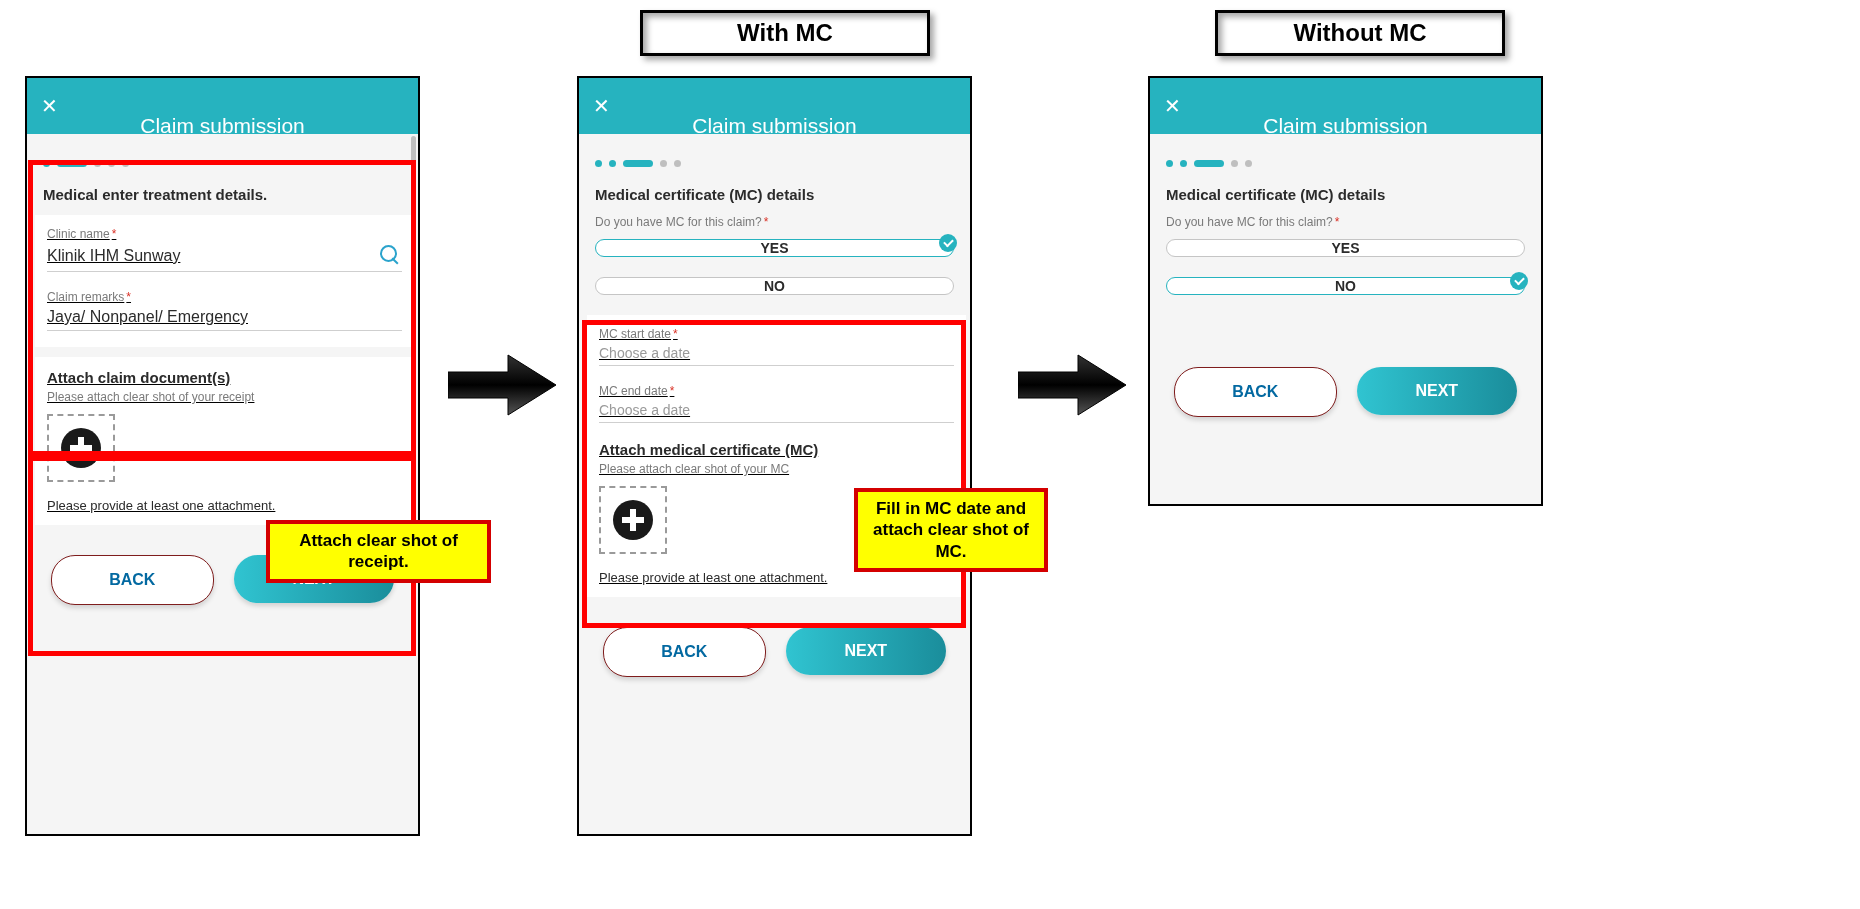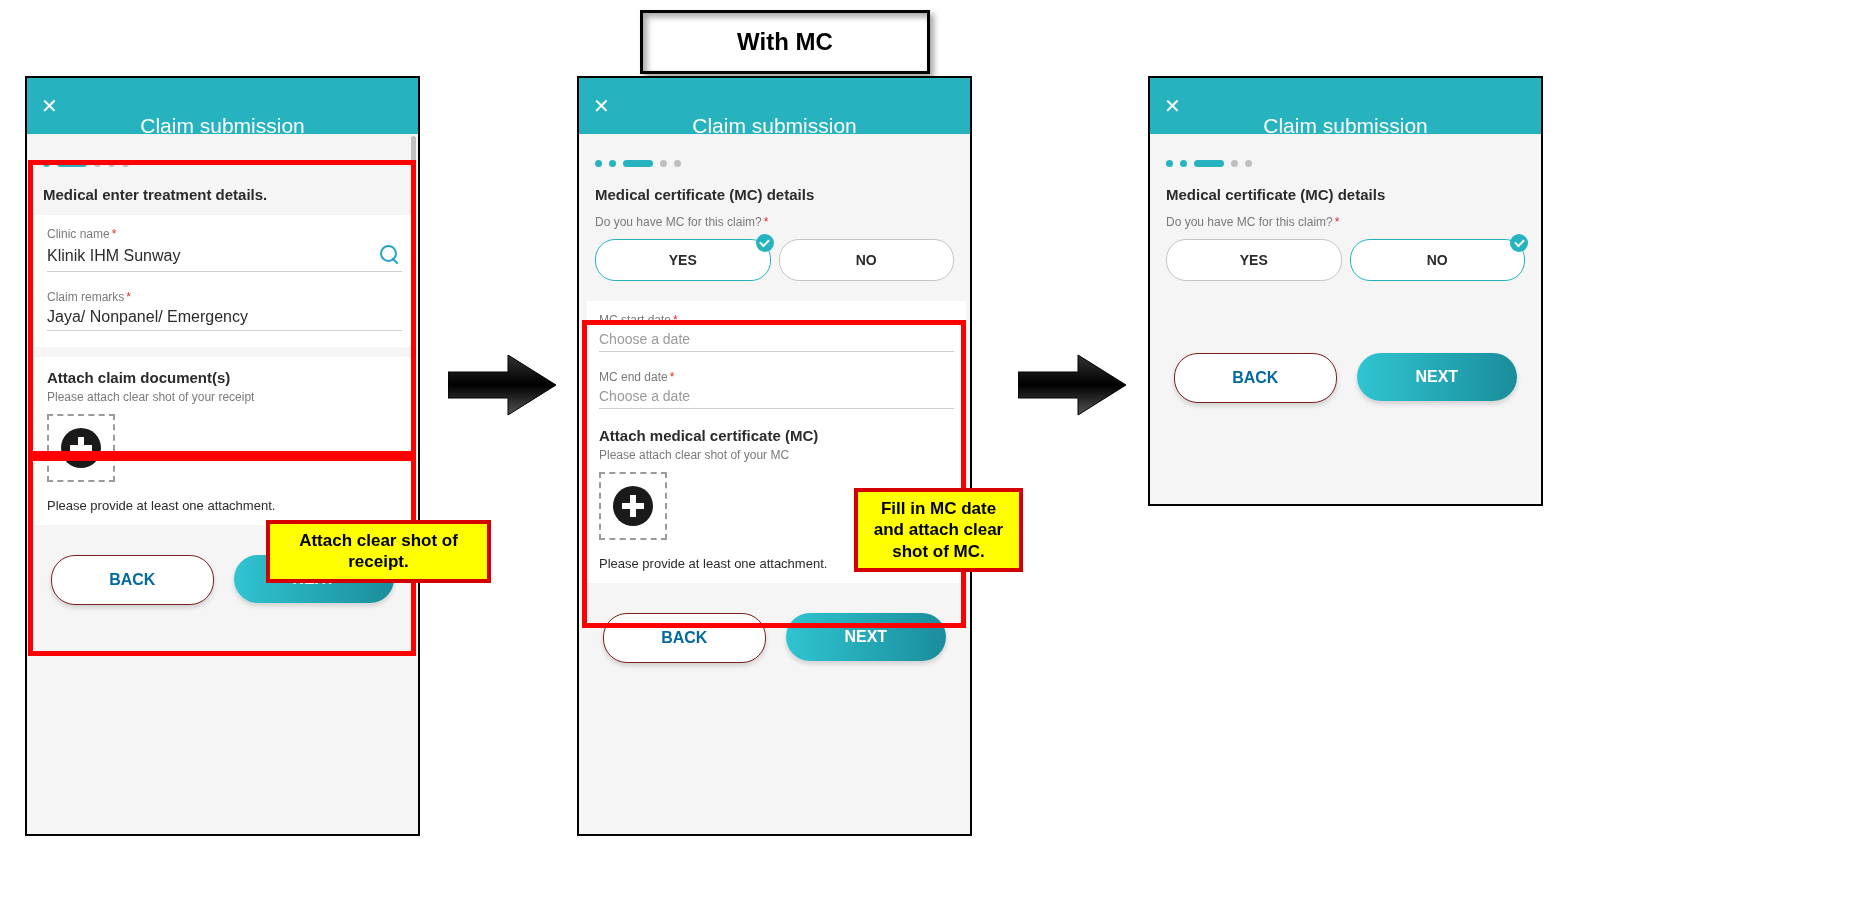--- a/index.html
+++ b/index.html
@@ -20,21 +20,21 @@
     width: 1860px;
     height: 909px;
     position: relative;
   }
 
   
   .section-label {
     position: absolute;
     top: 10px;
     width: 290px;
-    height: 64px;
+    height: 46px;
     border: 3px solid #000;
     background: #fff;
     box-sizing: border-box;
     display: flex;
     align-items: center;
     justify-content: center;
     font-size: 24px;
     font-weight: 700;
     box-shadow: 4px 4px 6px rgba(0,0,0,.35),
                 inset 4px 4px 6px rgba(0,0,0,.35);
@@ -99,20 +99,21 @@
     font-size: 15px;
     font-weight: 600;
     color: var(--text-dark);
   }
 
   .card {
     background: #fff;
     margin: 0 4px 10px 8px;
     padding: 12px 12px;
     box-sizing: border-box;
+    text-decoration: underline;
   }
   .field { margin-bottom: 18px; }
   .field-label {
     font-size: 12px;
     color: var(--label-grey);
   }
   .req-star { color: #d93025; margin-left: 2px; }
   .field-value {
     font-size: 16px;
     color: var(--text-dark);
@@ -207,22 +208,23 @@
     color: #0369a1;
     border: 1px solid #7f1d1d;
   }
   .btn.next {
     background: linear-gradient(90deg, var(--teal-light), #1a8d9b);
     color: #fff;
   }
 
   .seg-row {
     display: flex;
-    gap: 8px;
+    gap: 20px;
     padding: 0 16px 20px 16px;
+    flex-direction: column;
   }
   .seg-btn {
     flex: 1;
     height: 40px;
     border-radius: 20px;
     border: 1.5px solid #c5c5c5;
     background: #fff;
     display: flex; align-items: center; justify-content: center;
     font-size: 14px; font-weight: 600;
     color: var(--text-dark);
@@ -292,20 +294,21 @@
     border-radius: 3px;
   }
 
 </style>
 </head>
 <body>
 
 <div class="stage">
 
   <div class="section-label" style="left:640px;">With MC</div>
+  <div class="section-label" style="left:1215px;">Without MC</div>
 
   <div class="arrow" style="left:448px; top:350px;">
     <svg viewBox="0 0 110 70">
       <defs>
         <linearGradient id="g1" x1="0" y1="0" x2="0" y2="1">
           <stop offset="0" stop-color="#333"></stop>
           <stop offset="0.5" stop-color="#000"></stop>
           <stop offset="1" stop-color="#555"></stop>
         </linearGradient>
       </defs>
@@ -426,21 +429,21 @@
     </div>
 
     <div class="btn-row">
       <div class="btn back">BACK</div>
       <div class="btn next">NEXT</div>
     </div>
   </div>
 
   <div class="highlight" style="left:582px; top:320px; width:384px; height:308px;"></div>
 
-  <div class="callout" style="left:854px; top:488px; width:169px;">Fill in MC date and attach clear shot of MC.</div>
+  <div class="callout" style="left:854px; top:488px; width:194px;">Fill in MC date and attach clear shot of MC.</div>
 
   <div class="phone small" style="left:1148px; height:430px;">
     <div class="app-bar">
       <span class="close-x">✕</span>
       <span class="title">Claim submission</span>
     </div>
     <div class="progress-dots">
       <span class="dot active"></span>
         <span class="dot active"></span>
       <span class="bar active"></span>

